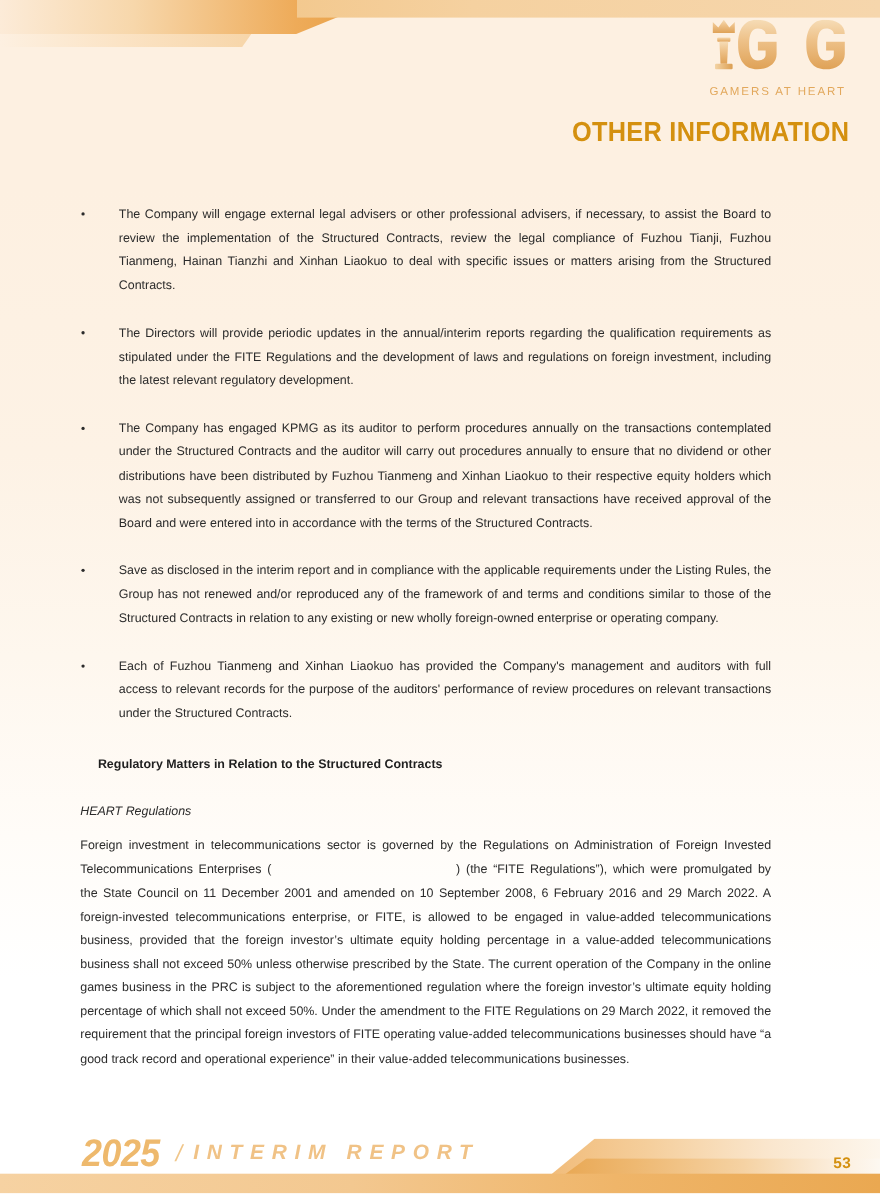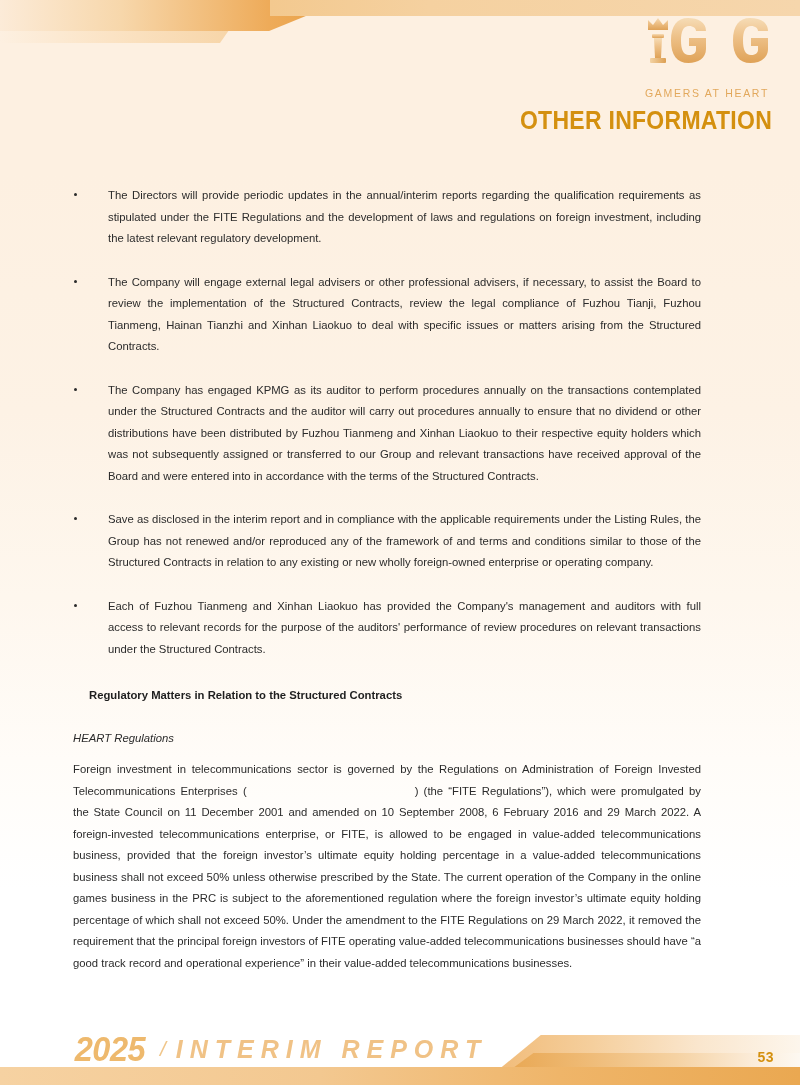--- a/index.html
+++ b/index.html
@@ -67,21 +67,21 @@
     right: 28px;
     width: 130px;
     text-align: center;
   }
   .logo-mark {
     display: block;
     margin: 0 auto;
   }
   .logo-tagline {
     display: block;
-    margin-top: 13px;
+    margin-top: 3px;
     font-size: 10.5px;
     letter-spacing: 1.7px;
     color: #e2a85c;
     font-family: "Liberation Sans", sans-serif;
     white-space: nowrap;
   }
 
   
   .section-title {
     position: absolute;
@@ -210,21 +210,21 @@
   }
   .footer-slash {
     margin-left: 12px;
     font-size: 21px;
     font-style: italic;
     color: #f0c68a;
     font-weight: normal;
   }
   .footer-label {
     margin-left: 10px;
-    font-size: 25px;
+    font-size: 19px;
     font-style: italic;
     font-weight: bold;
     color: #f0c286;
     letter-spacing: 7px;
     font-family: "Liberation Sans Narrow", "Liberation Sans", sans-serif;
   }
 
   .page-number {
     position: absolute;
     right: 26px;
@@ -271,25 +271,25 @@
     <span class="logo-tagline">GAMERS AT HEART</span>
   </div>
 
   <div class="section-title">OTHER INFORMATION</div>
 
   <div class="content">
 
     <ul class="bullet-list">
       <li class="bullet-item">
         <span class="bullet-dot"></span>
+        <span>The Company will engage external legal advisers or other professional advisers, if necessary, to assist the Board to review the implementation of the Structured Contracts, review the legal compliance of Fuzhou Tianji, Fuzhou Tianmeng, Hainan Tianzhi and Xinhan Liaokuo to deal with specific issues or matters arising from the Structured Contracts.</span>
+      </li>
+      <li class="bullet-item">
+        <span class="bullet-dot"></span>
         <span>The Directors will provide periodic updates in the annual/interim reports regarding the qualification requirements as stipulated under the FITE Regulations and the development of laws and regulations on foreign investment, including the latest relevant regulatory development.</span>
-      </li>
-      <li class="bullet-item">
-        <span class="bullet-dot"></span>
-        <span>The Company will engage external legal advisers or other professional advisers, if necessary, to assist the Board to review the implementation of the Structured Contracts, review the legal compliance of Fuzhou Tianji, Fuzhou Tianmeng, Hainan Tianzhi and Xinhan Liaokuo to deal with specific issues or matters arising from the Structured Contracts.</span>
       </li>
       <li class="bullet-item">
         <span class="bullet-dot"></span>
         <span>The Company has engaged KPMG as its auditor to perform procedures annually on the transactions contemplated under the Structured Contracts and the auditor will carry out procedures annually to ensure that no dividend or other distributions have been distributed by Fuzhou Tianmeng and Xinhan Liaokuo to their respective equity holders which was not subsequently assigned or transferred to our Group and relevant transactions have received approval of the Board and were entered into in accordance with the terms of the Structured Contracts.</span>
       </li>
       <li class="bullet-item">
         <span class="bullet-dot"></span>
         <span>Save as disclosed in the interim report and in compliance with the applicable requirements under the Listing Rules, the Group has not renewed and/or reproduced any of the framework of and terms and conditions similar to those of the Structured Contracts in relation to any existing or new wholly foreign-owned enterprise or operating company.</span>
       </li>
       <li class="bullet-item">

